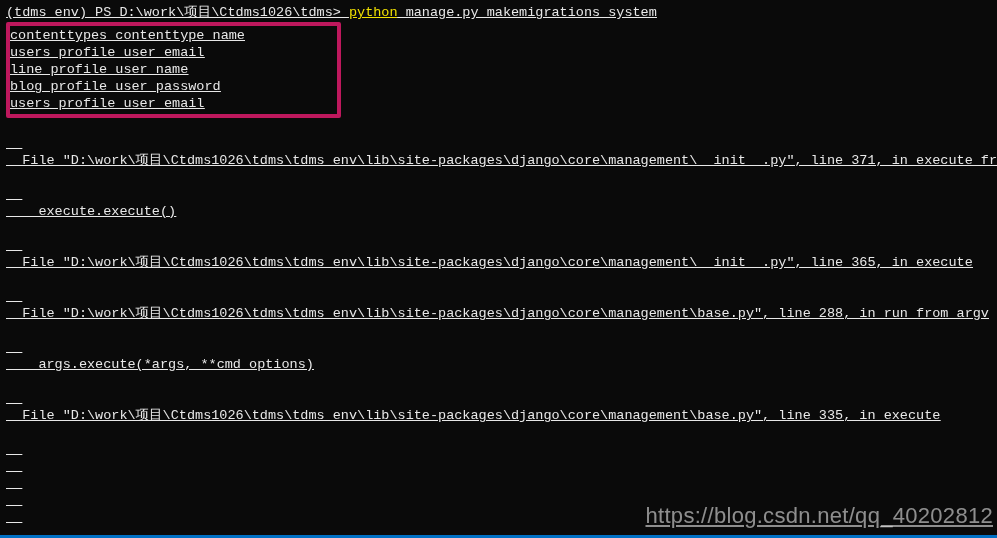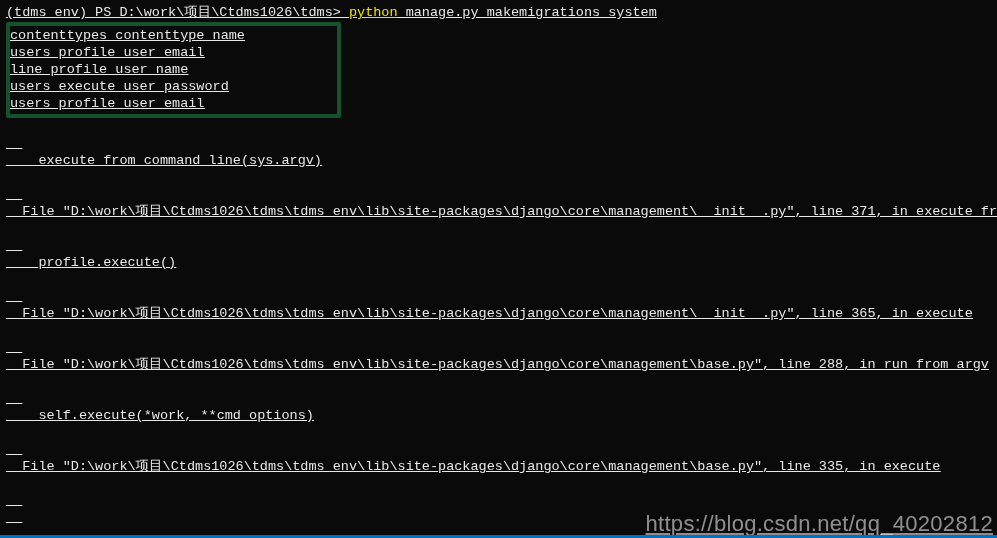--- a/index.html
+++ b/index.html
@@ -26,41 +26,41 @@
     .prompt {
       color: #e8e8e8;
     }
     .cmd-yellow {
       color: #f2e200;
     }
     .cmd-white {
       color: #e8e8e8;
     }
     .red-box {
-      border: 4px solid #14532d;
+      border: 4px solid #be185d;
       border-radius: 2px;
       padding: 1px 2px 2px 0;
       margin-top: 1px;
       width: 335px;
     }
     .out-line {
       color: #e8e8e8;
       white-space: pre;
     }
     .traceback {
       color: #e8e8e8;
       white-space: pre-wrap;
     }
     .tb-line {
       color: #e8e8e8;
       white-space: pre;
     }
     .watermark {
       position: absolute;
-      bottom: 6px;
+      bottom: 14px;
       right: 4px;
       color: rgba(230,230,230,0.6);
       font-family: Arial, sans-serif;
       font-size: 22px;
       letter-spacing: 0.3px;
     }
     .bottom-bar {
       position: absolute;
       left: 0;
       bottom: 0;
@@ -71,31 +71,30 @@
   </style>
 </head>
 <body>
 
 <div class="prompt-line"><span class="prompt">(tdms_env) PS D:\work\项目\Ctdms1026\tdms&gt; </span><span class="cmd-yellow">python</span><span class="cmd-white"> manage.py makemigrations system</span></div>
 
 <div class="red-box">
   <div class="out-line">contenttypes contenttype name</div>
   <div class="out-line">users profile user_email</div>
   <div class="out-line">line profile user_name</div>
-  <div class="out-line">users execute user_password</div>
+  <div class="out-line">blog profile user_password</div>
   <div class="out-line">users profile user_email</div>
 </div>
 
 <div class="traceback">
-  <div class="tb-line">    execute_from_command_line(sys.argv)</div>
   <div class="tb-line">  File "D:\work\项目\Ctdms1026\tdms\tdms_env\lib\site-packages\django\core\management\__init__.py", line 371, in execute_from_command_line</div>
-  <div class="tb-line">    profile.execute()</div>
+  <div class="tb-line">    execute.execute()</div>
   <div class="tb-line">  File "D:\work\项目\Ctdms1026\tdms\tdms_env\lib\site-packages\django\core\management\__init__.py", line 365, in execute</div>
   <div class="tb-line">  File "D:\work\项目\Ctdms1026\tdms\tdms_env\lib\site-packages\django\core\management\base.py", line 288, in run_from_argv</div>
-  <div class="tb-line">    self.execute(*work, **cmd_options)</div>
+  <div class="tb-line">    args.execute(*args, **cmd_options)</div>
   <div class="tb-line">  File "D:\work\项目\Ctdms1026\tdms\tdms_env\lib\site-packages\django\core\management\base.py", line 335, in execute</div>
   
   
   
   
   
   
   
   
   

